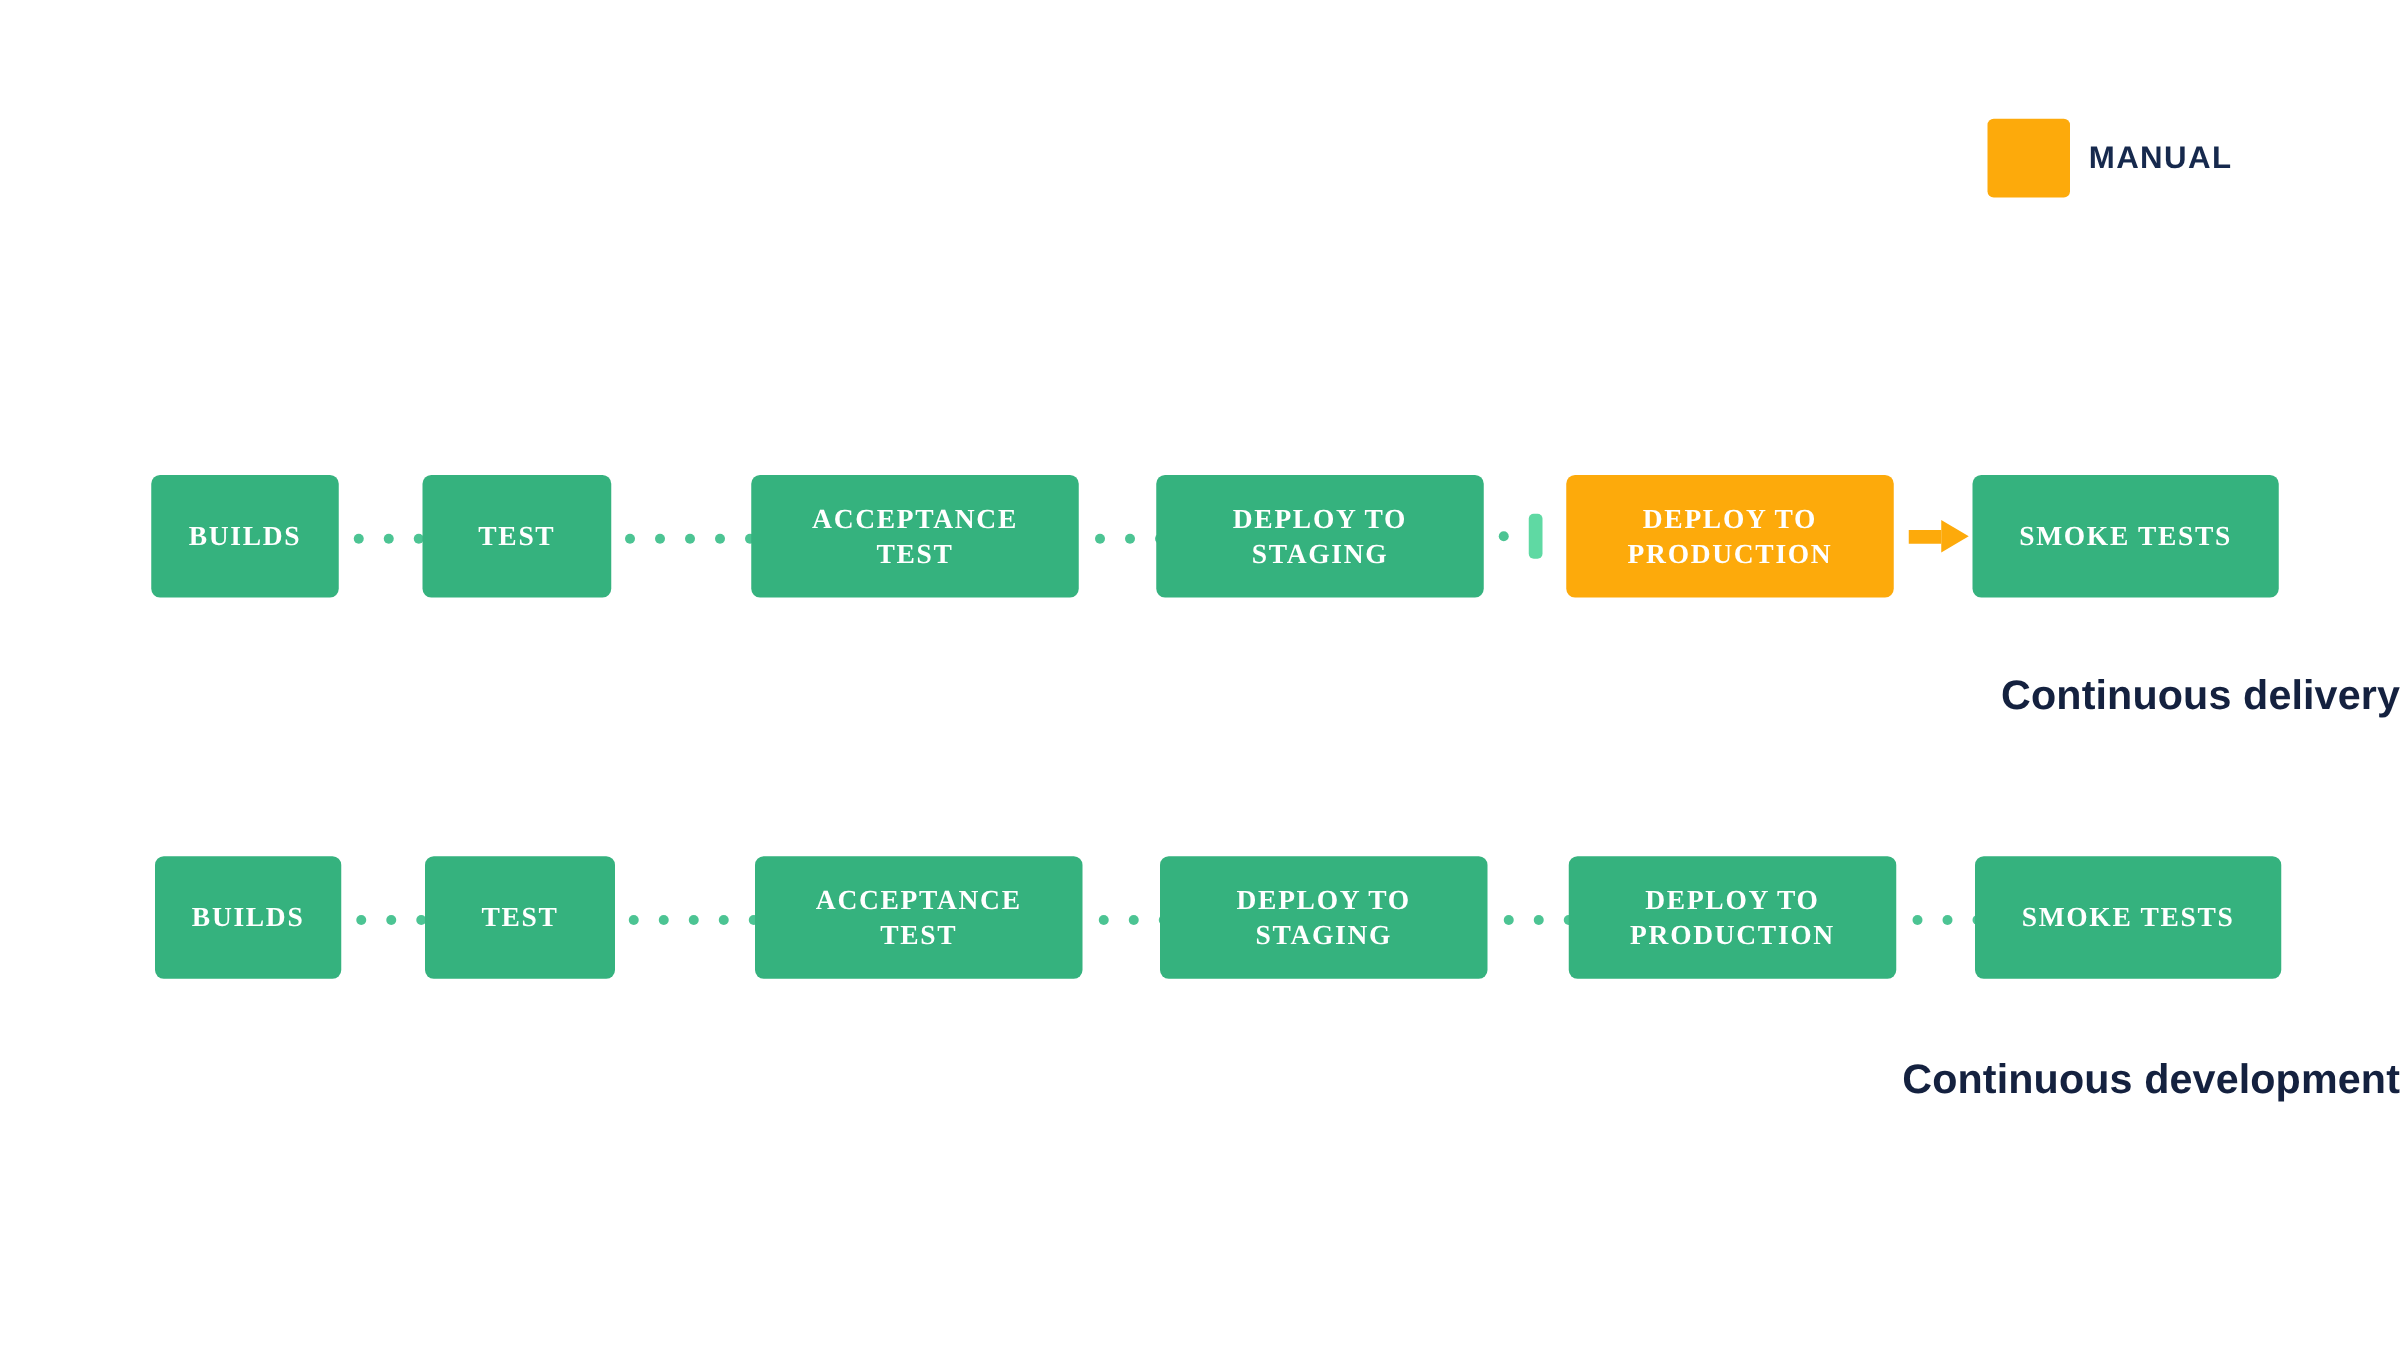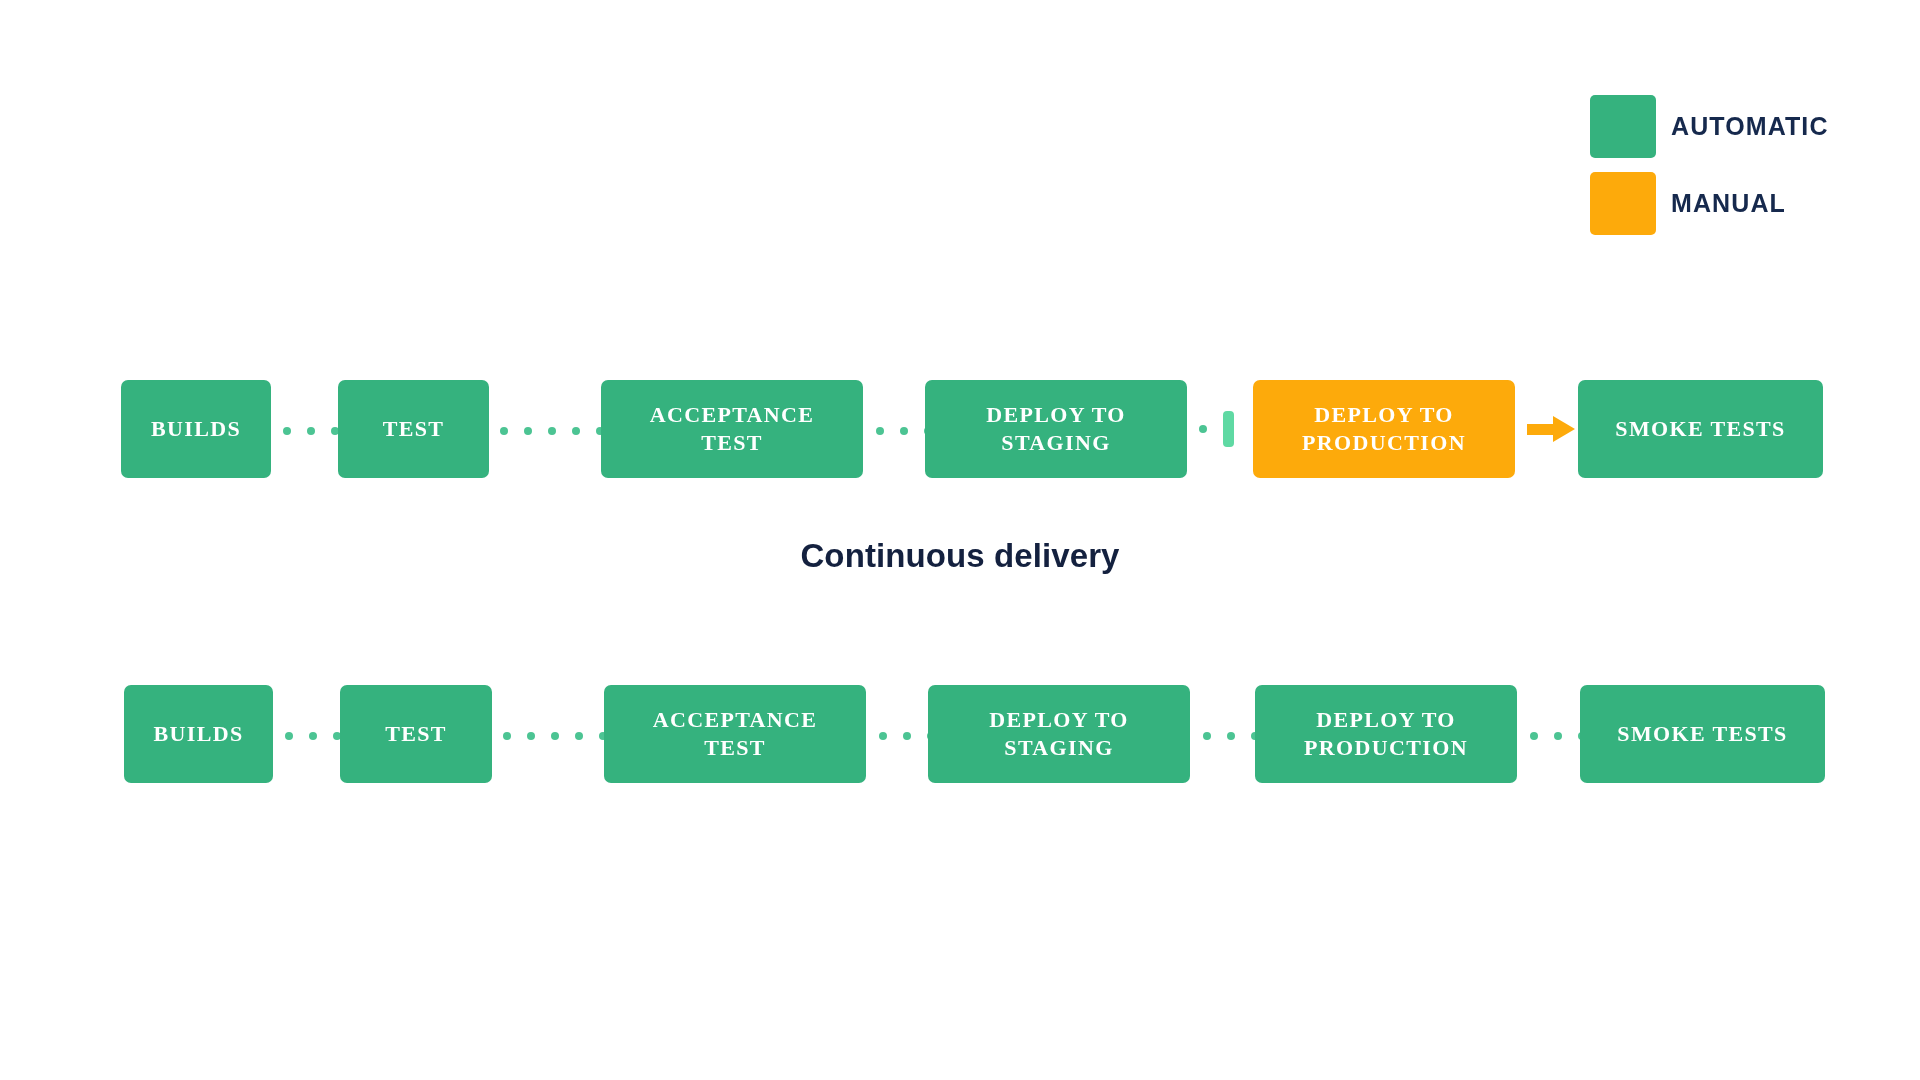--- a/index.html
+++ b/index.html
@@ -122,37 +122,33 @@
     height: 0;
     border-top: 13px solid transparent;
     border-bottom: 13px solid transparent;
     border-left: 22px solid #fdaa0b;
   }
 
   
   .caption {
     position: absolute;
     width: 1920px;
-    text-align: center;
+    text-align: right;
     font-size: 33px;
     font-weight: bold;
     color: #14213f;
     letter-spacing: 0.1px;
   }
 </style>
 </head>
 <body>
 
 <div class="canvas">
 
   <div class="legend">
-    <div class="legend-row">
-      <div class="legend-swatch" style="background:#35b27e"></div>
-      <div class="legend-label">AUTOMATIC</div>
-    </div>
     <div class="legend-row">
       <div class="legend-swatch" style="background:#fdaa0b"></div>
       <div class="legend-label">MANUAL</div>
     </div>
   </div>
 
   <div class="pipeline" style="top:380px;">
     <div class="pipeline-row">
 
       <div class="node green" style="left:121px; top:0; width:150px; height:98px;">
@@ -290,14 +286,15 @@
         <span class="dot"></span>
       </div>
 
       <div class="node green" style="left:1580px; top:0; width:245px; height:98px;">
         <span>SMOKE TESTS</span>
       </div>
 
     </div>
   </div>
 
+  <div class="caption" style="top:844px;">Continuous development</div>
 
 </div>
 
 </body></html>

